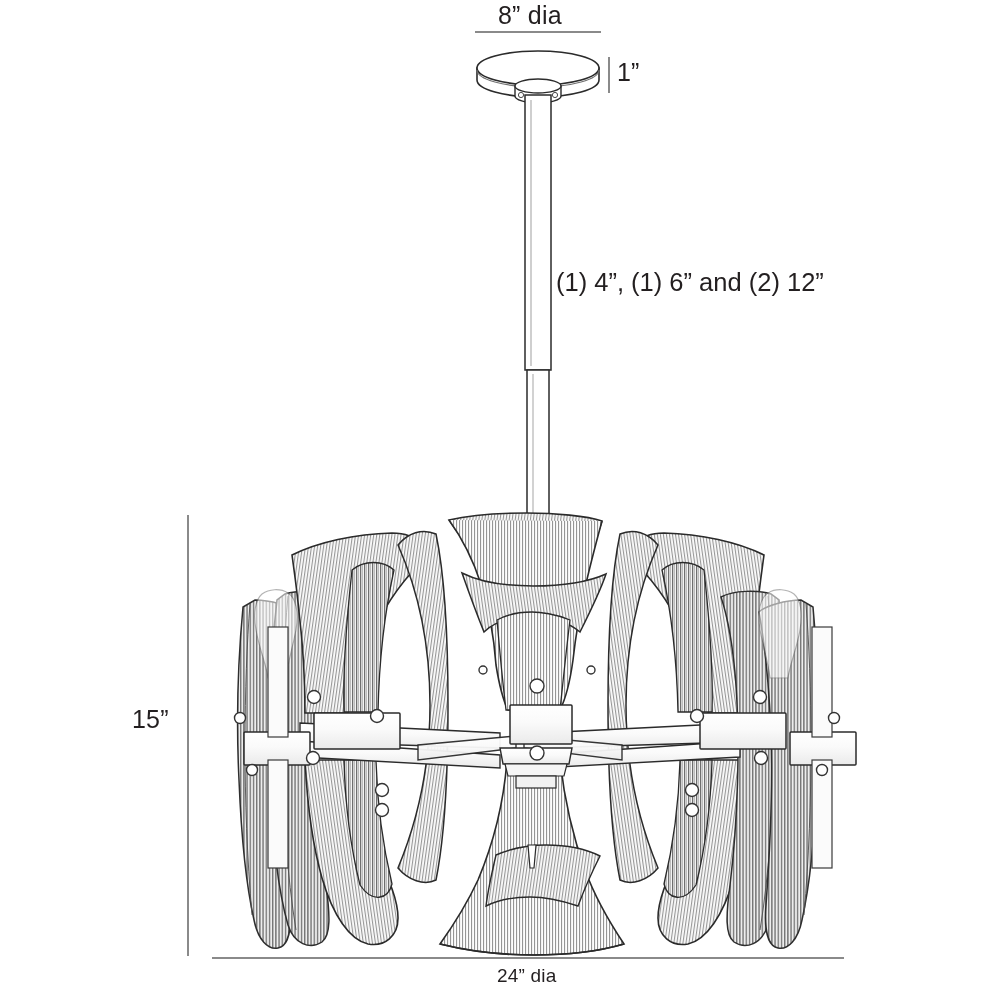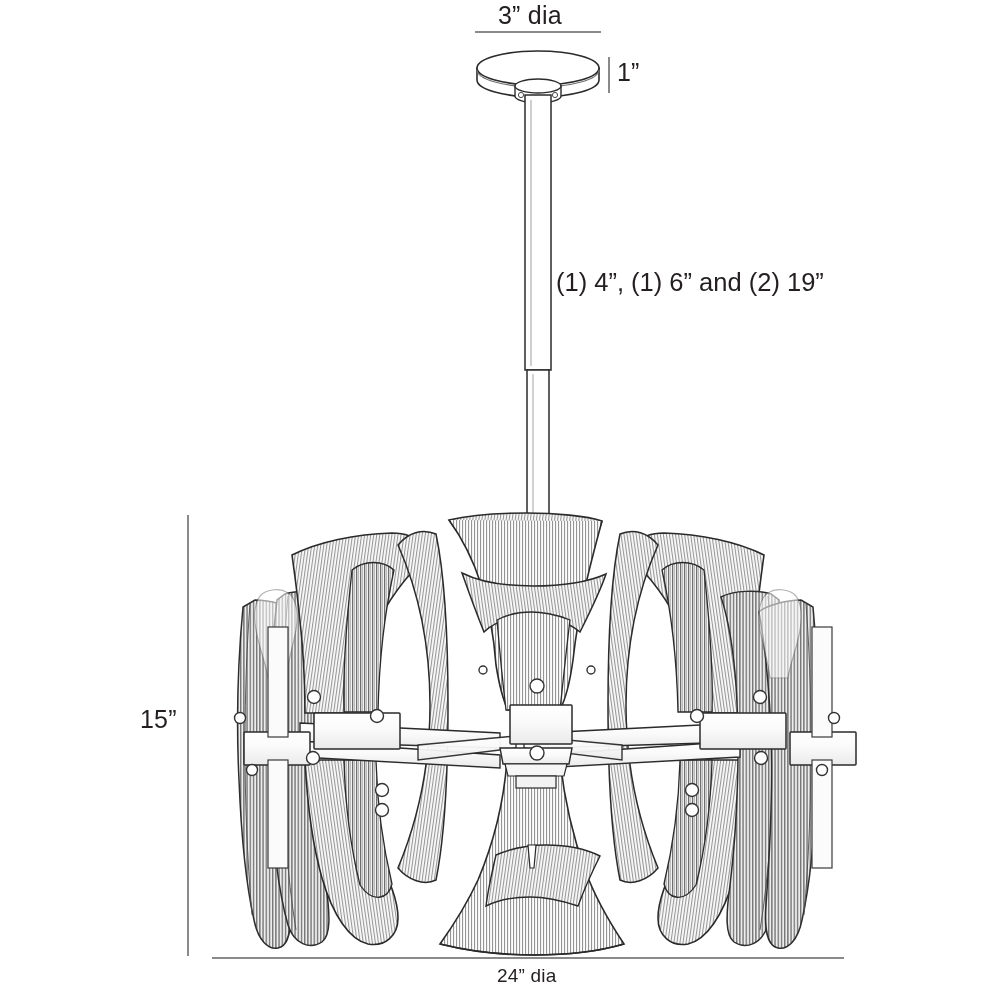--- a/index.html
+++ b/index.html
@@ -38,21 +38,21 @@
     left: 498px;
     top: 1px;
     font-size: 25px;
   }
   #label-canopy-height {
     left: 617px;
     top: 58px;
     font-size: 25px;
   }
   #label-height {
-    left: 140px;
+    left: 132px;
     top: 705px;
     font-size: 25px;
   }
   #label-bottom-dia {
     left: 497px;
     top: 965px;
     font-size: 19px;
   }
   #packed-block {
     position: absolute;
@@ -293,25 +293,25 @@
         <circle cx="240" cy="718" r="5.5"></circle>
         <circle cx="834" cy="718" r="5.5"></circle>
         <circle cx="252" cy="770" r="5.5"></circle>
         <circle cx="822" cy="770" r="5.5"></circle>
         <circle cx="483" cy="670" r="4"></circle>
         <circle cx="591" cy="670" r="4"></circle>
       </g>
     </g>
   </svg>
 
-  <div class="dim-label" id="label-top-dia">3” dia</div>
+  <div class="dim-label" id="label-top-dia">8” dia</div>
 
   <div class="dim-label" id="label-canopy-height">1”</div>
 
   <div class="dim-label" id="label-height">15”</div>
 
   <div class="dim-label" id="label-bottom-dia">24” dia</div>
 
   <div id="packed-block">
-    <span class="packed-line">(1) 4”, (1) 6” and (2) 19”</span>
+    <span class="packed-line">(1) 4”, (1) 6” and (2) 12”</span>
   </div>
 
 </div>
 
 </body></html>

